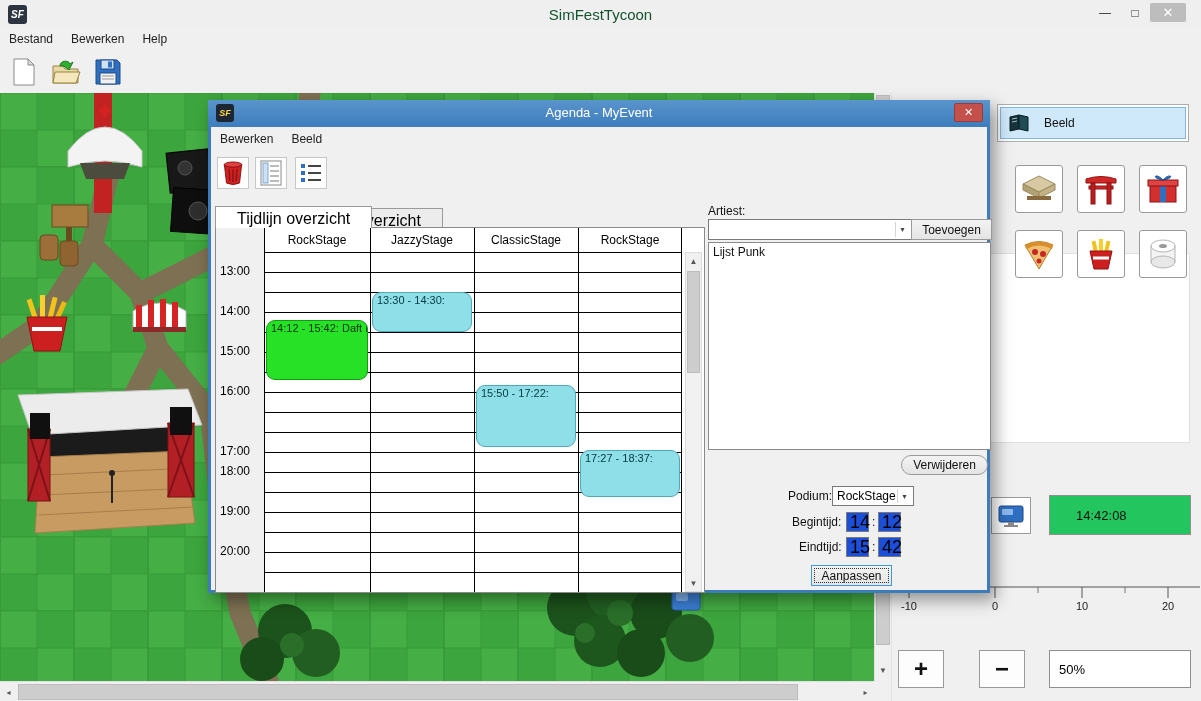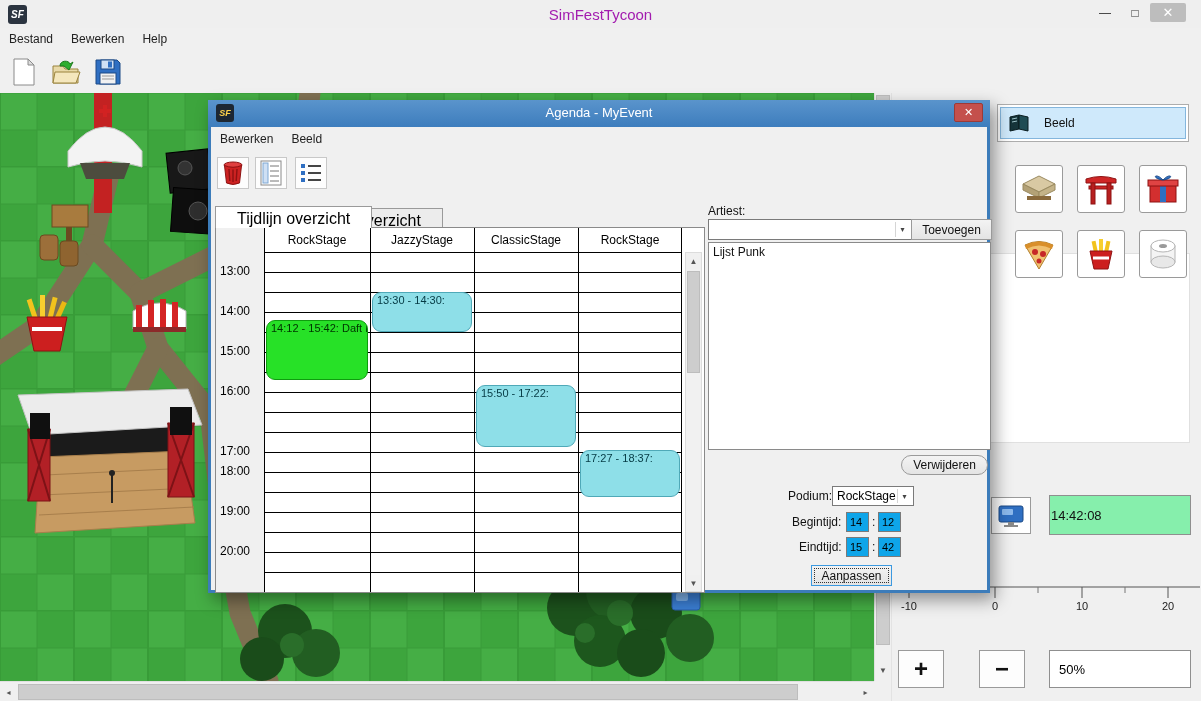--- a/index.html
+++ b/index.html
@@ -4,21 +4,21 @@
 <style>
   * { margin:0; padding:0; box-sizing:border-box; font-family:"Liberation Sans", sans-serif; }
   html,body { width:1201px; height:701px; overflow:hidden; background:#f0f0f0; }
   .abs { position:absolute; }
   .app { position:relative; width:1201px; height:701px; background:#f0f0f0; outline:1px solid #6a6a6a; overflow:hidden; }
 
   
   .titlebar { position:absolute; left:0; top:0; width:1201px; height:28px; background:#efefef; }
   .app-logo { position:absolute; left:8px; top:5px; width:19px; height:19px; background:#2b3440; color:#fff;
               font-size:10px; font-weight:bold; font-style:italic; display:flex; align-items:center; justify-content:center; border-radius:3px; }
-  .app-title { position:absolute; left:0; right:0; top:6px; text-align:center; font-size:15px; color:#a21caf; }
+  .app-title { position:absolute; left:0; right:0; top:6px; text-align:center; font-size:15px; color:#14532d; }
   .winbtn { position:absolute; top:3px; height:20px; display:flex; align-items:center; justify-content:center; color:#333; font-size:12px; cursor:default; }
   .winbtn.min { left:1092px; width:26px; }
   .winbtn.max { left:1122px; width:26px; }
   .winbtn.close { left:1150px; width:36px; height:19px; background:#bdbdbd; color:#fff; border-radius:2px; font-size:13px; }
 
   
   .menubar { position:absolute; left:0; top:28px; width:1201px; height:22px; background:#f0f0f0; display:flex; align-items:center; }
   .menu-item { font-size:12px; color:#222; padding:3px 9px; }
   .toolbar { position:absolute; left:0; top:50px; width:1201px; height:43px; background:#f0f0f0; }
   .toolbtn { position:absolute; top:4px; width:36px; height:36px; display:flex; align-items:center; justify-content:center; border:1px solid transparent; }
@@ -32,21 +32,21 @@
   .sc-thumb { position:absolute; background:#cdcdcd; border:1px solid #bdbdbd; }
 
   
   .sidebar { position:absolute; left:891px; top:93px; width:310px; height:608px; background:#f0f0f0; border-left:1px solid #e3e3e3; }
   .agenda-box { position:absolute; left:105px; top:11px; width:192px; height:38px; background:#fff; border:1px solid #adadad; }
   .agenda-row { position:absolute; left:2px; top:2px; right:2px; bottom:2px; background:#cfe9fb; border:1px solid #84b6dd; display:flex; align-items:center; }
   .agenda-row span.lbl { font-size:12px; color:#111; margin-left:14px; }
   .tile { position:absolute; width:48px; height:48px; background:#fff; border:1px solid #9a9a9a; border-radius:3px; display:flex; align-items:center; justify-content:center; }
   .side-white { position:absolute; left:2px; top:160px; width:296px; height:190px; background:#fff; border:1px solid #e0e0e0; }
   .clock-tile { position:absolute; left:99px; top:404px; width:40px; height:37px; background:#fff; border:1px solid #9a9a9a; display:flex; align-items:center; justify-content:center; }
-  .clock-box { position:absolute; left:157px; top:402px; width:142px; height:40px; background:#86efac; border:1px solid #8f8f8f; font-size:13px; color:#111; display:flex; align-items:center; padding-left:1px; }
+  .clock-box { position:absolute; left:157px; top:402px; width:142px; height:40px; background:#22c55e; border:1px solid #8f8f8f; font-size:13px; color:#111; display:flex; align-items:center; padding-left:26px; }
   .zoom-btn { position:absolute; top:557px; width:46px; height:38px; background:#fdfdfd; border:1px solid #9a9a9a; font-size:24px; font-weight:bold; color:#111; display:flex; align-items:center; justify-content:center; }
   .zoom-box { position:absolute; left:157px; top:557px; width:142px; height:38px; background:#fff; border:1px solid #8f8f8f; font-size:13px; display:flex; align-items:center; padding-left:9px; }
   .scale-label { font-size:11px; fill:#222; }
 
   
   .dialog { position:absolute; left:208px; top:100px; width:782px; height:493px; background:#f0f0f0;
             border:3px solid #3c7cba; box-shadow:5px 7px 16px rgba(0,0,0,.40); }
   .dlg-titlebar { position:absolute; left:-3px; top:-3px; width:782px; height:27px; background:linear-gradient(#5a94cc,#3d7dbd); }
   .dlg-title { position:absolute; left:0; right:0; top:5px; text-align:center; color:#fff; font-size:13px; }
   .dlg-logo { position:absolute; left:8px; top:4px; width:18px; height:18px; background:#1d2733; color:#ffd24a; font-size:9px; font-weight:bold; font-style:italic;
@@ -74,21 +74,21 @@
   .vscrollbar { position:absolute; left:469px; top:24px; width:17px; height:340px; background:#f1f1f1; border:1px solid #dcdcdc; }
 
   .lbl { font-size:12px; color:#111; }
   .combo { position:absolute; background:#fff; border:1px solid #7a7a7a; font-size:12px; display:flex; align-items:center; padding-left:4px; }
   .combo .arrow { position:absolute; right:2px; top:2px; bottom:2px; width:14px; display:flex; align-items:center; justify-content:center; font-size:8px; color:#444; border-left:1px solid #d5d5d5; }
   .btn { position:absolute; background:linear-gradient(#f3f3f3,#e4e4e4); border:1px solid #9a9a9a; font-size:12px; color:#111;
          display:flex; align-items:center; justify-content:center; }
   .btn.default-focus { border:1px solid #3b99e0; outline:1px dotted #333; outline-offset:-4px; }
   .listbox { position:absolute; background:#fff; border:1px solid #8a8a8a; font-size:12px; }
   .list-item { padding:2px 4px; color:#111; }
-  .numfield { position:absolute; width:23px; height:20px; background:#0ea5e9; border:1px solid #7a7a7a; font-size:11px; display:flex; align-items:center; padding-left:3px; }
+  .numfield { position:absolute; width:23px; height:20px; background:#1d4ed8; border:1px solid #7a7a7a; font-size:18px; display:flex; align-items:center; padding-left:3px; }
   .sep { position:absolute; font-size:12px; color:#111; }
 </style>
 </head>
 <body>
 
 <div class="app">
 
   <div class="titlebar">
     <div class="app-logo">SF</div>
     <div class="app-title">SimFestTycoon</div>

